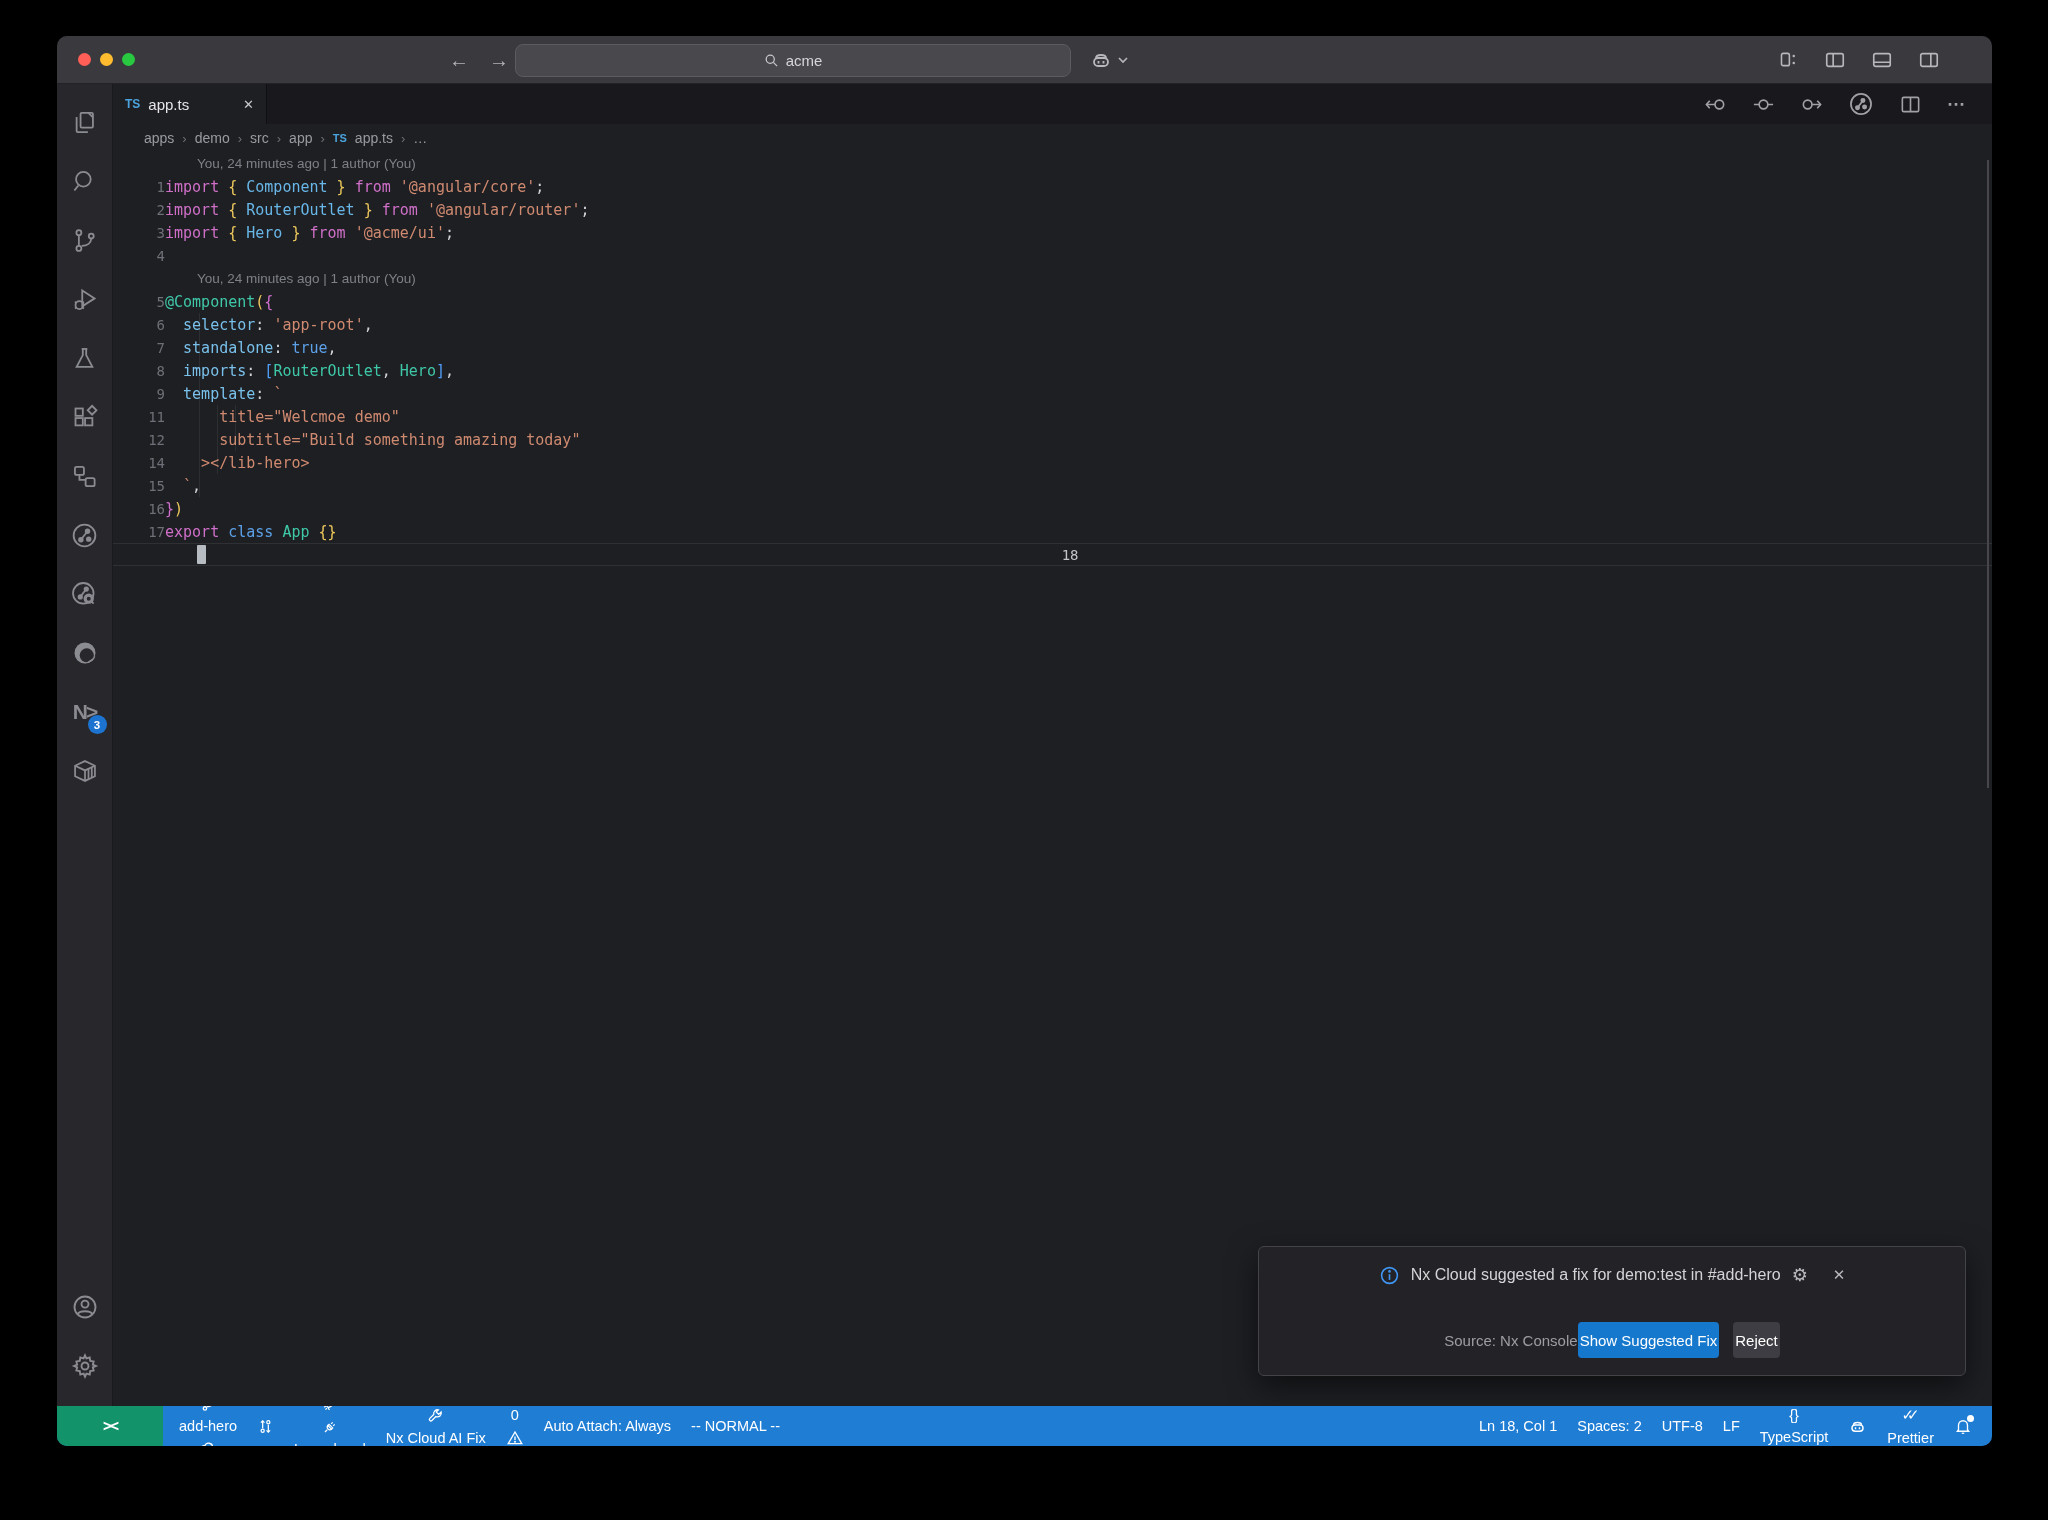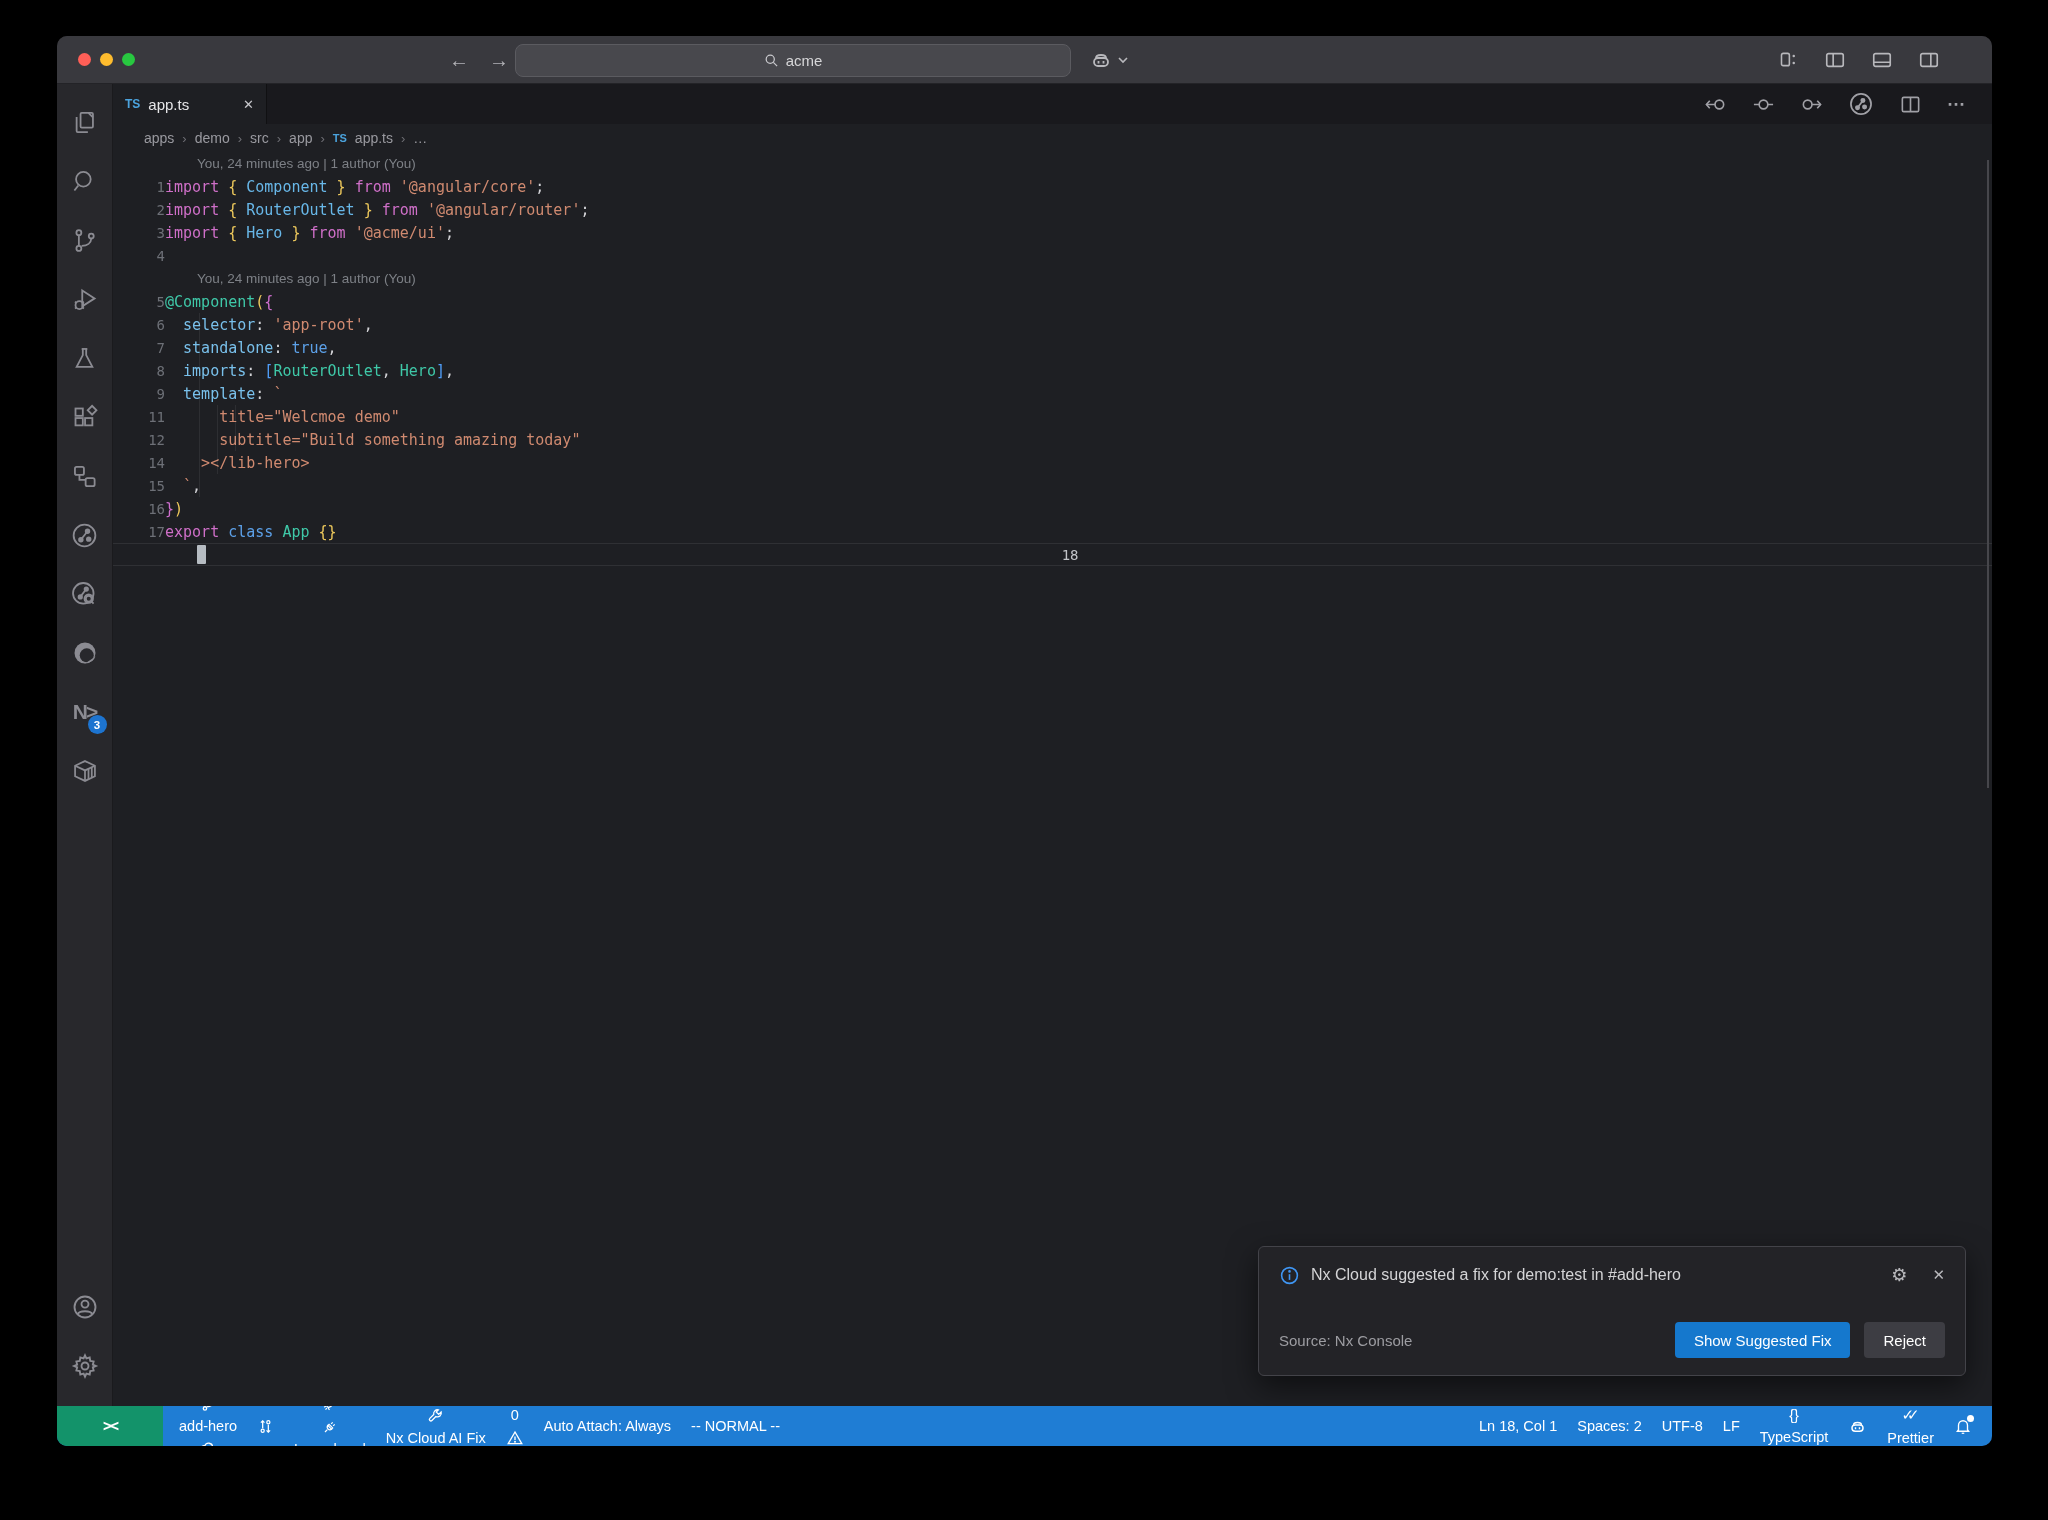--- a/index.html
+++ b/index.html
@@ -41,28 +41,28 @@
   .blame-text{margin-left:32px;color:#7d8086;font:13.5px "Liberation Sans",sans-serif;}
   .guide{position:absolute;top:0;bottom:0;width:1px;background:rgba(255,255,255,.07);}
   .cursor{position:absolute;left:84px;top:2px;width:9px;height:19px;background:#b6bcc2;border-radius:1px;}
   .crow.current{box-shadow:inset 0 1px 0 rgba(255,255,255,.08), inset 0 -1px 0 rgba(255,255,255,.08);justify-content:center;}
   .t-kw{color:#cf6fc8}.t-b1{color:#eec95c}.t-b2{color:#d06fd0}.t-b3{color:#4f9df8}
   .t-typ{color:#3fc8a8}.t-id{color:#68b7e8}.t-prop{color:#79c0eb}.t-str{color:#d08a70}
   .t-kw2{color:#5ca0e8}.t-fg{color:#d4d4d8}
   .scrollstrip{position:absolute;right:3px;top:8px;width:2px;height:628px;background:#46464b;}
 
   
-  .notification{position:absolute;right:26px;bottom:30px;width:708px;height:130px;background:#232327;border:1px solid #434349;border-radius:6px;box-shadow:0 10px 30px rgba(0,0,0,.55);padding:17px 20px;display:flex;flex-direction:column;}
+  .notification{position:absolute;right:26px;bottom:30px;width:708px;height:130px;background:#232327;border:1px solid #434349;border-radius:6px;box-shadow:0 10px 30px rgba(0,0,0,.55);padding:17px 20px;display:flex;flex-direction:column;align-items:center;}
   .notif-row1{display:flex;align-items:center;gap:11px;}
   .notif-title{color:#d4d4d6;font-size:16px;flex:1;}
   .notif-gear{color:#b8b8bc;font-size:18px;margin-right:14px;}
   .notif-close{color:#b8b8bc;font-size:15px;}
   .notif-row2{margin-top:auto;display:flex;align-items:center;}
   .notif-source{color:#9d9da2;font-size:15px;}
-  .btn{height:36px;border-radius:4px;display:flex;align-items:center;padding:0 19px;font-size:15px;color:#fff;}
+  .btn{height:36px;border-radius:4px;display:flex;align-items:center;padding:0 2px;font-size:15px;color:#fff;}
   .btn-primary{background:#1578cd;margin-left:auto;}
   .btn-secondary{background:#3d3d43;margin-left:14px;}
 
   
   .statusbar{height:40px;flex:none;background:#1f7dd4;display:flex;align-items:center;color:#fff;font-size:14.5px;}
   .sb-remote{height:100%;width:106px;flex:none;background:#13936a;display:flex;align-items:center;justify-content:center;font:bold 15px "DejaVu Sans Mono",monospace;letter-spacing:-2px;}
   .sb-item{display:flex;align-items:center;gap:6px;padding:0 10px;white-space:nowrap;flex-direction:column;}
   .sb-right{margin-left:auto;display:flex;align-items:center;padding-right:10px;}
   .sb-ico{display:flex;align-items:center;}
   .dblcheck{letter-spacing:-7px;font-size:15px;padding-right:7px;}

